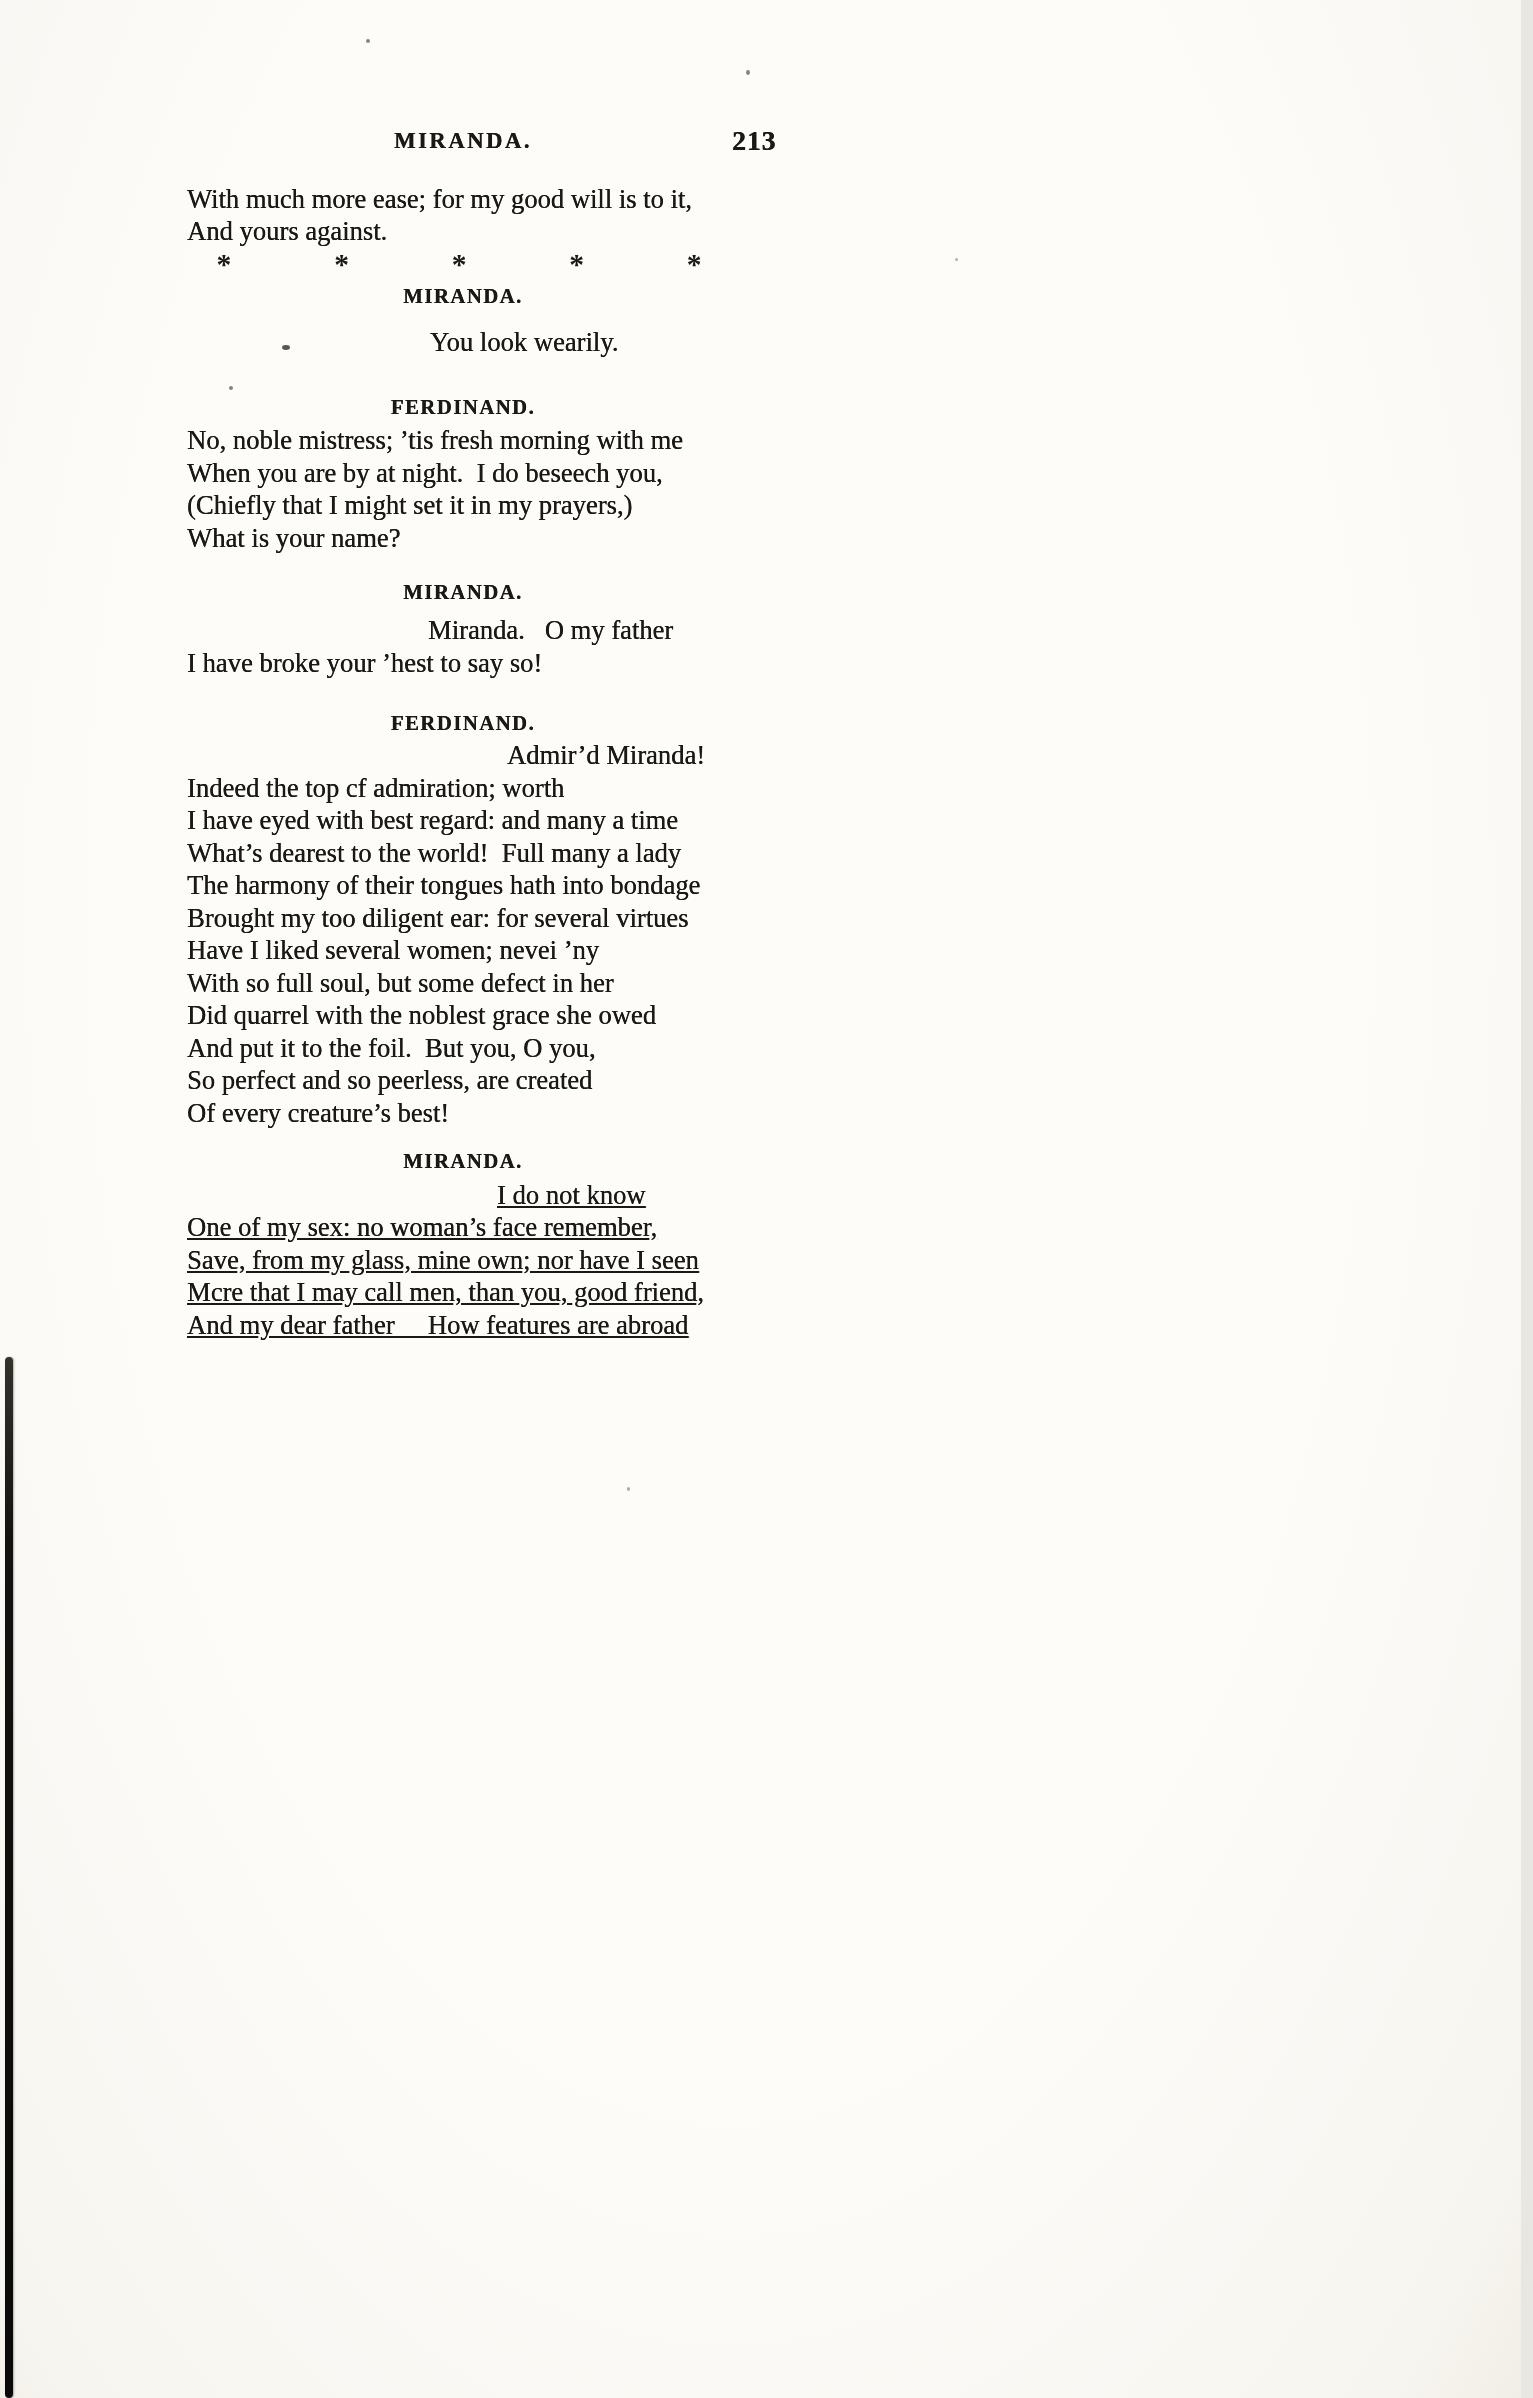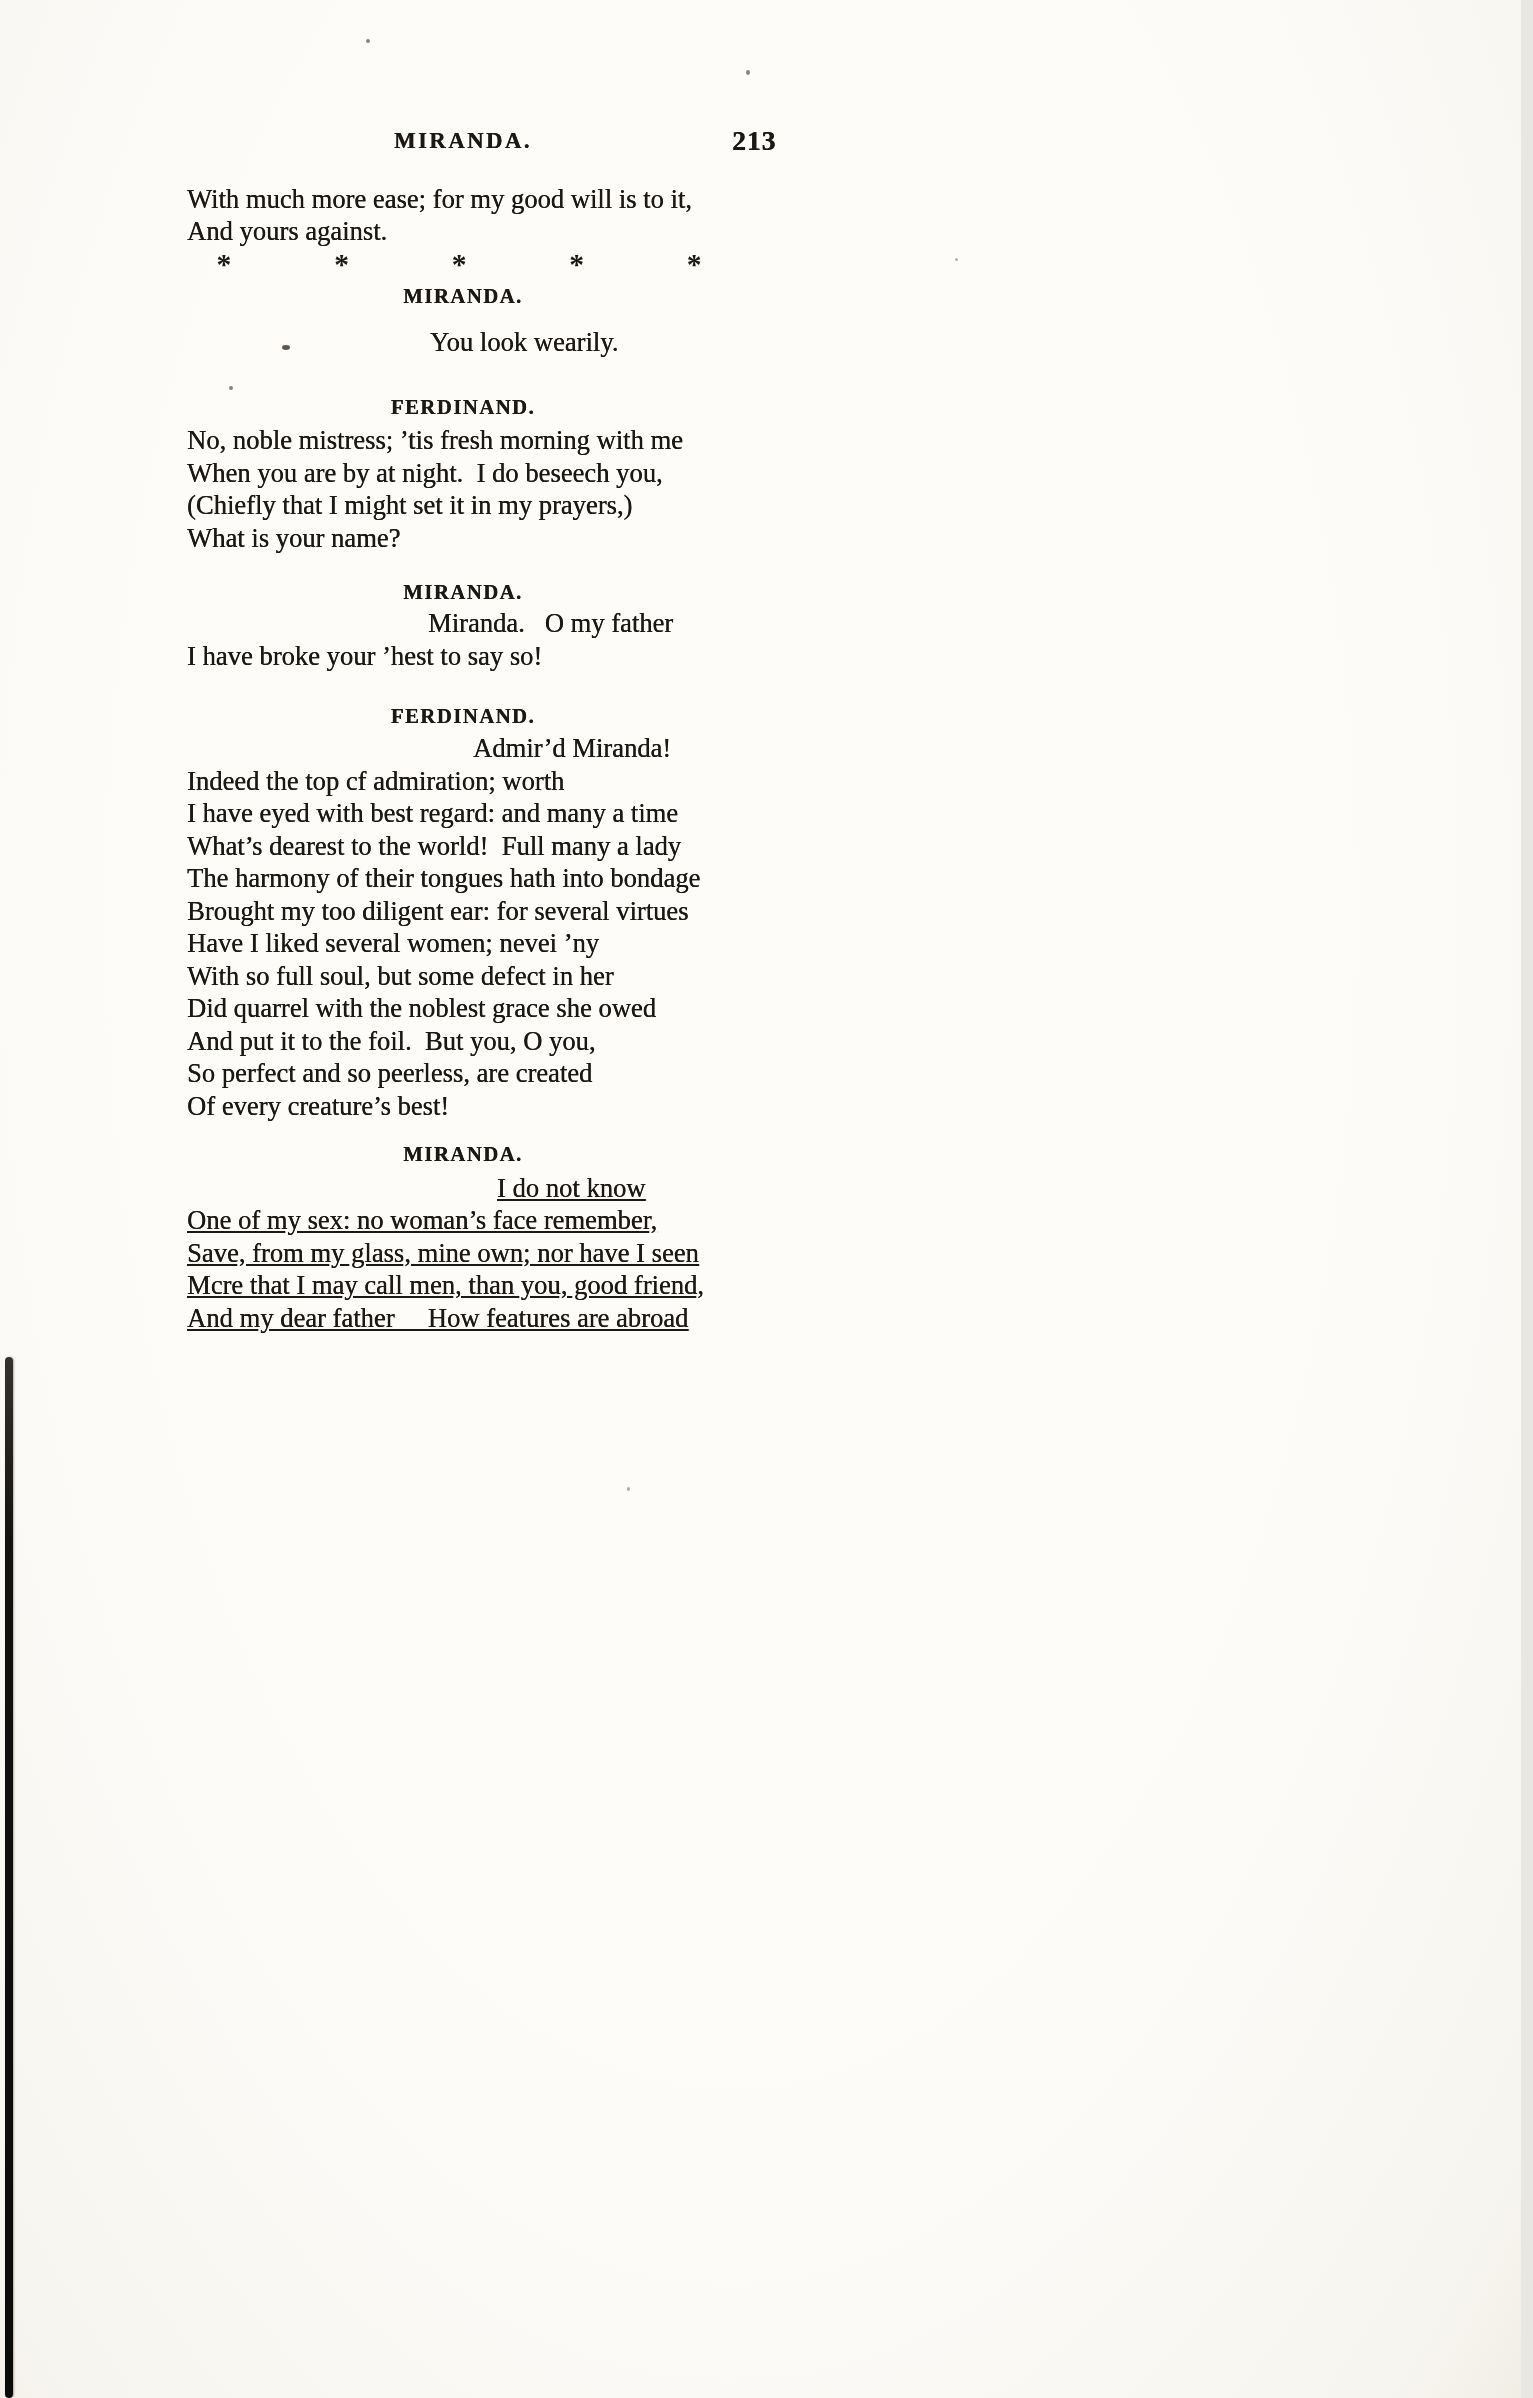--- a/index.html
+++ b/index.html
@@ -68,29 +68,29 @@
     line-height: 33px;
   }
   
   .b-opening      { margin-top: 25.6px; }
   .asterisks      { margin-top: 0px;  }
   .sp-miranda1    { margin-top: 3.9px;  }
   .b-wearily      { margin-top: 16px;  }
   .sp-ferdinand1  { margin-top: 36px; }
   .b-ferd1        { margin-top: 3.9px;  }
   .sp-miranda2    { margin-top: 25.6px; }
-  .b-miranda2     { margin-top: 2px;  }
+  .b-miranda2     { margin-top: 9px;  }
   .sp-ferdinand2  { margin-top: 31.5px; }
   .b-ferd2        { margin-top: 3px;  }
   .sp-miranda3    { margin-top: 19.7px; }
   .b-miranda3     { margin-top: 3.9px; text-decoration: underline;  }
   
   .indent-247 { padding-left: 243px; }
   .indent-245 { padding-left: 241px; }
-  .indent-290 { padding-left: 286px; }
+  .indent-290 { padding-left: 286px; text-align: center; }
   .indent-315 { padding-left: 310px; }
   
   .artifact-bar {
     position: absolute;
     left: 4.9px;
     top: 1357px;
     width: 7.9px;
     height: 1041px;
     background: linear-gradient(to bottom, #35312b 0%, #141210 18%, #0a0a09 100%);
     border-radius: 3.9px;

